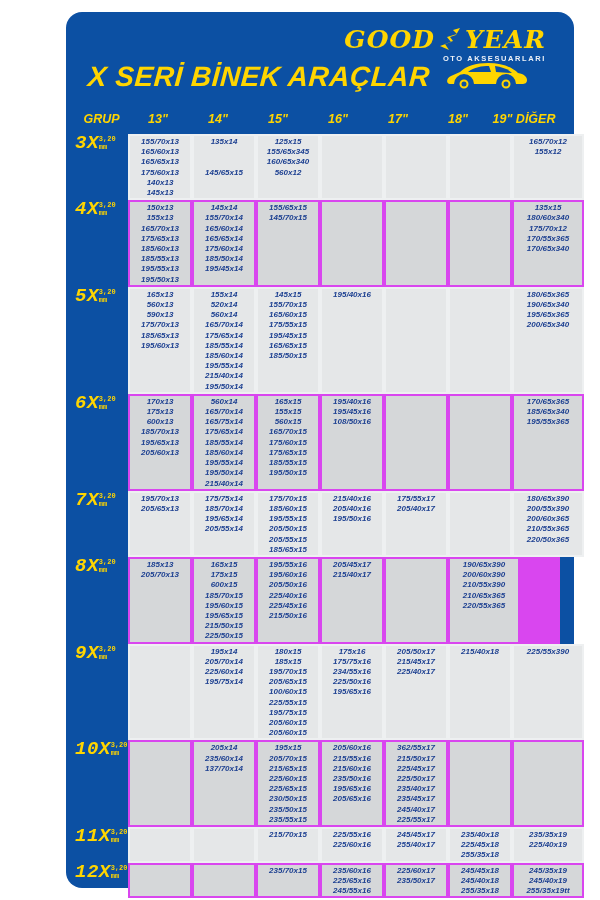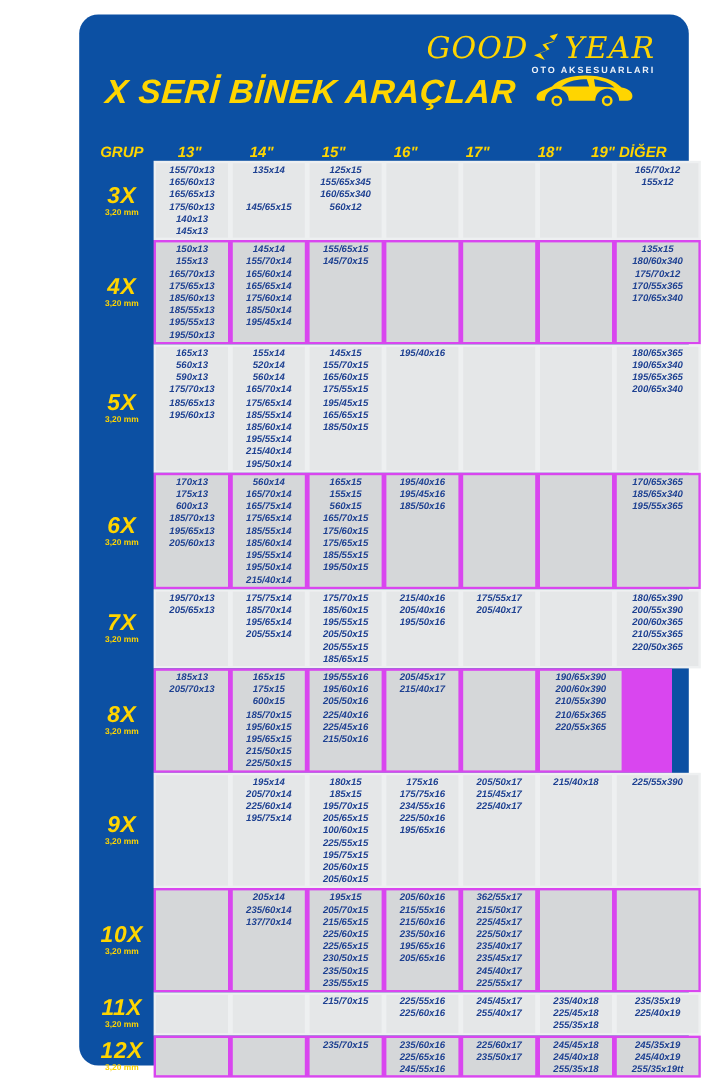--- a/index.html
+++ b/index.html
@@ -2,39 +2,39 @@
 <html><head>
 <meta charset="utf-8">
 <style>
   html,body{margin:0;padding:0;background:#ffffff;}
   body{width:600px;height:900px;position:relative;font-family:"Liberation Sans",sans-serif;overflow:hidden;}
   .card{position:absolute;left:66px;top:12px;width:508px;height:876px;background:#0c50a3;border-radius:16px;}
 
   
   .logo-block{position:absolute;top:14px;right:28px;text-align:right;}
   .logo{display:flex;align-items:center;justify-content:flex-end;gap:2px;
-        font-family:"DejaVu Serif",serif;font-style:italic;font-weight:normal;
+        font-family:"DejaVu Serif",serif;font-style:italic;font-weight:bold;
         font-size:25px;color:#ffd500;letter-spacing:1px;line-height:1;}
   .logo-sub{color:#eef2f8;font-size:7.5px;letter-spacing:1.6px;margin-top:2px;font-weight:bold;}
 
   
   .title-row{position:absolute;left:22px;top:48px;width:466px;display:flex;align-items:center;gap:14px;}
   .title-row h1{margin:0;font-size:28px;font-weight:bold;font-style:italic;color:#ffd500;
                 letter-spacing:0.5px;white-space:nowrap;transform:skewX(-4deg);}
 
   
-  .thead{position:absolute;left:9px;top:100px;width:485px;display:flex;align-items:flex-end;height:22px;}
+  .thead{position:absolute;left:9px;top:100px;width:485px;display:flex;align-items:flex-start;height:22px;}
   .grup-h{width:53px;text-align:center;color:#ffd500;font-weight:bold;font-style:italic;font-size:12.5px;}
   .col-h{width:60px;text-align:center;color:#ffd500;font-weight:bold;font-style:italic;font-size:12.5px;white-space:nowrap;}
   .col-h.wide{width:72px;}
 
   
   .tbody{position:absolute;left:9px;top:122px;width:485px;}
   .band{display:flex;align-items:stretch;}
-  .grup-cell{width:53px;flex:0 0 53px;display:flex;flex-direction:column;align-items:center;justify-content:center;color:#ffd500;}
+  .grup-cell{width:53px;flex:0 0 53px;display:flex;flex-direction:row;justify-content:center;color:#ffd500;font-family:Liberation Mono, monospace;}
   .g-name{font-size:19px;font-weight:bold;font-style:italic;line-height:1;letter-spacing:0.5px;}
   .g-mm{font-size:7px;font-weight:bold;margin-top:1px;}
   .cols{flex:1;display:flex;padding:2px 0;font-style:italic;}
   .band.light .cols{background:#eef0f1;}
   .band.dark  .cols{background:#d946ef;}
   .cell{width:60px;flex:0 0 60px;box-sizing:border-box;margin:0 2px;padding-top:1px;}
   .cell.wide{width:68px;flex:0 0 68px;}
   .band.light .cell{background:#e5e7e8;}
   .band.dark  .cell{background:#d5d7d9;}
   .line{font-size:8px;font-weight:bold;color:#1d4091;line-height:10.2px;text-align:center;white-space:nowrap;}
@@ -241,21 +241,21 @@
             <div class="line">560x15</div>
             <div class="line">165/70x15</div>
             <div class="line">175/60x15</div>
             <div class="line">175/65x15</div>
             <div class="line">185/55x15</div>
             <div class="line">195/50x15</div>
           </div>
           <div class="cell">
             <div class="line">195/40x16</div>
             <div class="line">195/45x16</div>
-            <div class="line">185/50x16</div>
+            <div class="line">108/50x16</div>
           </div>
           <div class="cell"></div>
           <div class="cell"></div>
           <div class="cell wide">
             <div class="line">170/65x365</div>
             <div class="line">185/65x340</div>
             <div class="line">195/55x365</div>
           </div>
         </div>
       </div>

